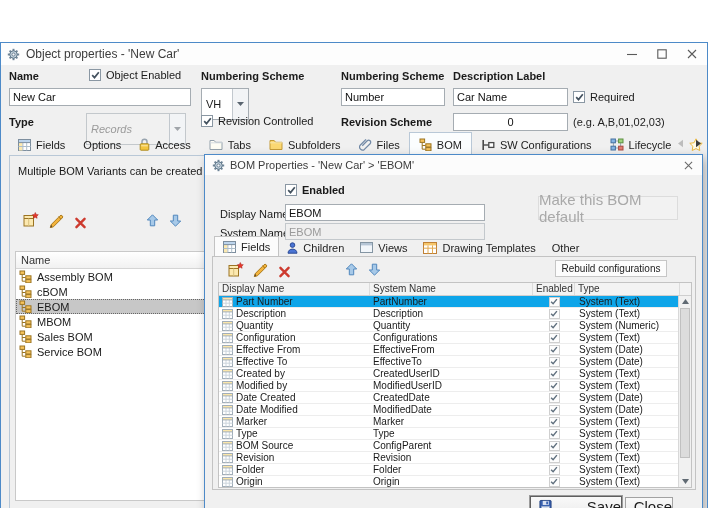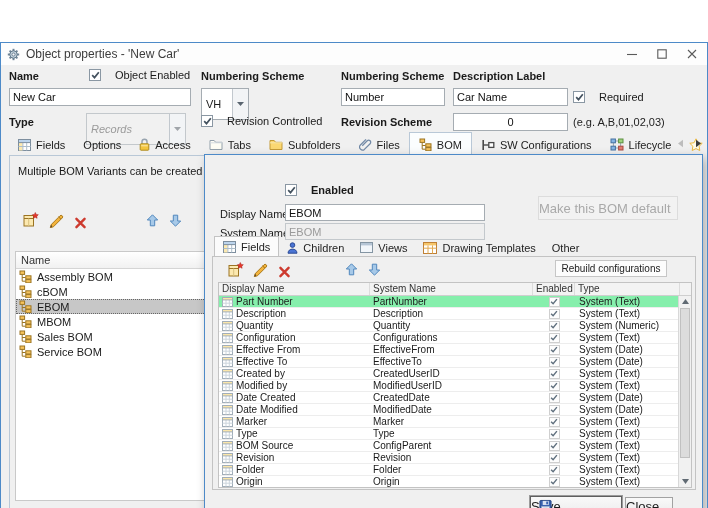--- a/index.html
+++ b/index.html
@@ -11,21 +11,21 @@
   .b { font-weight:bold; }
 
   
   .o-titlebar { position:absolute; left:0; top:0; right:0; height:22px; background:#fdfdfd; display:flex; align-items:center; padding-left:6px; }
   .o-title { margin-left:6px; font-size:12px; color:#3c3c3c; }
   .winbtns { position:absolute; right:0; top:0; display:flex; }
   .winbtn { width:30px; height:21px; display:flex; align-items:center; justify-content:center; }
 
   
   .flabel { position:absolute; font-size:11px; white-space:nowrap; }
-  .cbwrap { position:absolute; display:flex; align-items:center; gap:14px; white-space:nowrap; }
+  .cbwrap { position:absolute; display:flex; align-items:center; gap:5px; white-space:nowrap; }
   .cb { width:12px; height:12px; background:#fff; border:1px solid #8a97a3; display:inline-flex; align-items:center; justify-content:center; }
   .tbox { position:absolute; height:18px; border:1px solid #a5acb2; background:#fff; font-family:"Liberation Sans",sans-serif; font-size:11px; padding:0 3px; color:#111; }
   .tbox.dis { background:#efefef; color:#9a9a9a; border-color:#c3c8cc; }
   .tbox.ctr { text-align:center; }
   .combo { position:absolute; height:32px; border:1px solid #a5acb2; background:#fff; display:flex; align-items:center; }
   .combo .cval { flex:1; padding-left:4px; font-size:11px; }
   .combo .dd { width:16px; height:100%; background:#f2f4f6; border-left:1px solid #c2c8ce; display:flex; align-items:center; justify-content:center; }
   .combo.dis { background:#f1f1f1; border-color:#c3c8cc; }
   .combo.dis .cval { color:#9a9a9a; }
   .hint { position:absolute; font-size:11px; color:#222; }
@@ -41,21 +41,21 @@
   .o-panel { position:absolute; left:8px; top:112px; width:691px; height:365px; background:#f0f0f0; border:1px solid #b9c8d7; }
   .o-info { position:absolute; left:8px; top:9px; font-size:11px; }
   .tbtn { position:absolute; width:18px; height:17px; display:flex; align-items:center; justify-content:center; }
   .lt0{left:12px;top:55px;} .lt1{left:37px;top:56px;} .lt2{left:61px;top:58px;} .lt3{left:133px;top:56px;} .lt4{left:156px;top:56px;}
   .listbox { position:absolute; left:5px; top:95px; width:660px; height:250px; background:#fff; border:1px solid #c9c9c9; overflow:hidden; }
   .list-header { height:17px; background:linear-gradient(#ffffff,#f1f1f1); border-bottom:1px solid #d5d5d5; font-size:11px; display:flex; align-items:center; padding-left:5px; color:#333; }
   .lrow { height:15px; display:flex; align-items:center; padding-left:3px; gap:5px; font-size:11px; }
   .lrow.sel { background:#c7c7c7; outline:1px dotted #666; outline-offset:-1px; }
 
   
-  .wbtn { position:absolute; background:linear-gradient(#f9f9f9,#ececec); border:1px solid #a2a2a2; font-size:13px; display:flex; align-items:center; justify-content:flex-start; color:#1a1a1a; }
+  .wbtn { position:absolute; background:linear-gradient(#f9f9f9,#ececec); border:1px solid #a2a2a2; font-size:15px; display:flex; align-items:center; justify-content:flex-end; color:#1a1a1a; }
   .wbtn .blbl { pointer-events:none; }
   .wbtn .bic { position:absolute; left:8px; top:50%; transform:translateY(-50%); }
   .wbtn.focused { border:1px solid #5f5f5f; box-shadow:0 0 0 1px #9b9b9b; }
   .o-save { left:503px; top:483px; width:117px; height:20px; }
   .o-close { left:628px; top:483px; width:75px; height:20px; }
 
   
   .dialog { position:absolute; left:203px; top:111px; width:499px; height:370px; background:#f0f0f0; border:1px solid #4d8ac8; box-shadow:3px 4px 10px rgba(0,0,0,.28); z-index:10; }
   .d-titlebar { position:absolute; left:0; top:0; right:0; height:20px; background:#fcfcfc; display:flex; align-items:center; padding-left:7px; }
   .d-title { margin-left:5px; font-size:11px; color:#3c3c3c; }
@@ -71,21 +71,21 @@
   .d-panel { position:absolute; left:7px; top:101px; width:484px; height:234px; background:#f0f0f0; border:1px solid #c3c3c3; }
   .dt0{left:14px;top:4px;} .dt1{left:38px;top:4px;} .dt2{left:62px;top:6px;} .dt3{left:129px;top:4px;} .dt4{left:152px;top:4px;}
   .rebuild { position:absolute; left:342px; top:3px; width:112px; height:17px; background:#fcfcfc; border:1px solid #c6c6c6; font-size:10px; display:flex; align-items:center; justify-content:center; color:#222; }
 
   
   .ftable { position:absolute; left:5px; top:25px; width:474px; height:206px; background:#fff; border:1px solid #c3c3c3; overflow:hidden; }
   .fhead { height:13px; display:flex; background:#f3f3f3; border-bottom:1px solid #cfcfcf; font-size:10px; color:#333; }
   .hc { padding-left:3px; border-right:1px solid #dcdcdc; overflow:hidden; white-space:nowrap; line-height:12px; }
   .c0{width:151px;} .c1{width:163px;} .c2{width:42px;} .c3{width:105px;}
   .frow { height:12px; display:flex; align-items:center; border-bottom:1px solid #ededed; font-size:10px; }
-  .frow.sel { background:#86efac; }
+  .frow.sel { background:#0ea5e9; }
   .fc { overflow:hidden; white-space:nowrap; line-height:11px; }
   .fc.disp { padding-left:3px; display:flex; align-items:center; gap:3px; }
   .fc.sys { padding-left:3px; }
   .fc.en { display:flex; align-items:center; justify-content:center; }
   .fc.typ { padding-left:4px; }
   .mini-cb { width:11px; height:10px; background:#fdfdfd; border:1px solid #cfcfcf; display:inline-flex; align-items:center; justify-content:center; }
   .fscroll { position:absolute; right:0; top:13px; bottom:0; width:13px; background:#f1f1f1; border-left:1px solid #d8d8d8; }
   .fsbtn { position:absolute; left:0; right:0; height:11px; display:flex; align-items:center; justify-content:center; }
   .fs-up{top:0;} .fs-down{bottom:0;}
   .fs-thumb { position:absolute; left:1px; right:1px; top:12px; height:150px; background:#dcdcdc; border:1px solid #c0c0c0; }
@@ -435,20 +435,42 @@
           <line x1="4.5" y1="10.7" x2="9.5" y2="10.7" stroke="#b9c6de"></line>
         </svg>
       </span>
     <span class="blbl">Save</span>
   </div>
   <div class="wbtn o-close">
     <span class="blbl">Close</span>
   </div>
 
   <div class="dialog">
+    <div class="d-titlebar">
+      <span class="ic">
+          <svg width="13" height="13" viewBox="0 0 16 16">
+            <g stroke="#6d8396" stroke-width="2.4">
+              <line x1="8" y1="1" x2="8" y2="15"></line>
+              <line x1="1" y1="8" x2="15" y2="8"></line>
+              <line x1="3.2" y1="3.2" x2="12.8" y2="12.8"></line>
+              <line x1="12.8" y1="3.2" x2="3.2" y2="12.8"></line>
+            </g>
+            <circle cx="8" cy="8" r="4.6" fill="#c3d2de" stroke="#5d7486" stroke-width="1.2"></circle>
+            <circle cx="8" cy="8" r="1.9" fill="#f6f8fa" stroke="#5d7486"></circle>
+          </svg>
+        </span>
+      <span class="d-title">BOM Properties - 'New Car' &gt; 'EBOM'</span>
+      <span class="d-close">
+          <span class="ic">
+            <svg width="9" height="9" viewBox="0 0 10 10">
+              <path d="M1 1l8 8M9 1L1 9" stroke="#6a6a6a" stroke-width="1.2"></path>
+            </svg>
+          </span>
+        </span>
+    </div>
 
     <span class="cbwrap d-en">
       <span class="cb">
           <span class="ic">
             <svg width="9" height="8" viewBox="0 0 9 8">
               <path d="M1.2 4.2l2.3 2.4L7.8 1.3" fill="none" stroke="#44525f" stroke-width="1.7"></path>
             </svg>
           </span>
         </span>
       <span class="b">Enabled</span>

